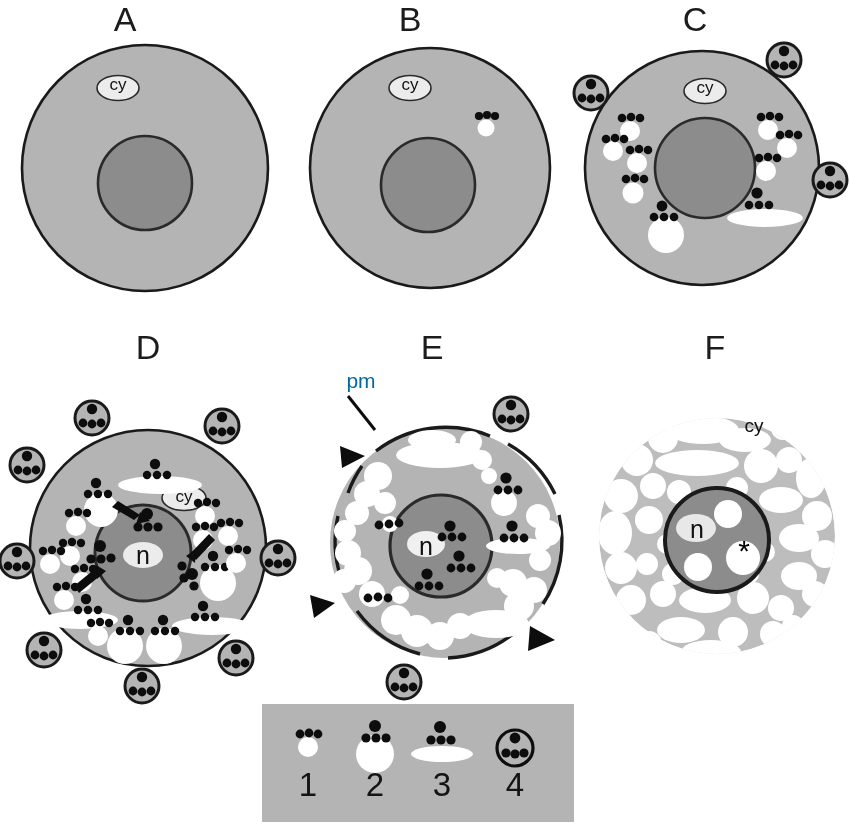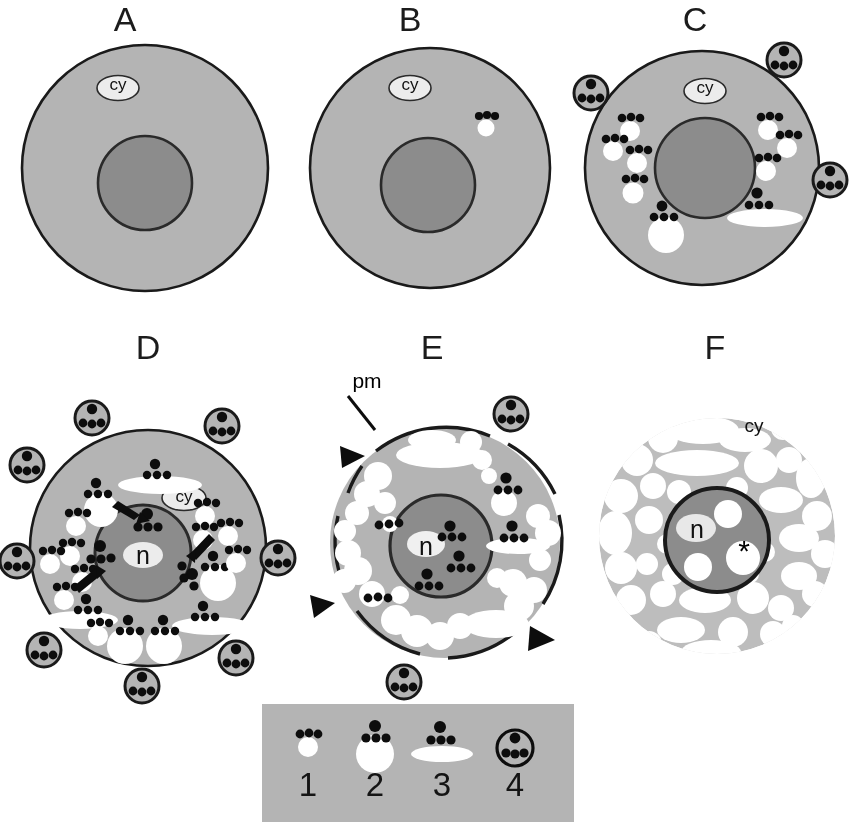--- a/index.html
+++ b/index.html
@@ -448,21 +448,21 @@
         <circle cx="220" cy="51" r="4.4" fill="#0d0d0d"></circle>
       </g>
       <g>
         <circle cx="104" cy="314" r="17" fill="#b4b4b4" stroke="#1a1a1a" stroke-width="3"></circle>
         <circle cx="104" cy="305" r="5.2" fill="#0d0d0d"></circle>
         <circle cx="95" cy="319" r="4.4" fill="#0d0d0d"></circle>
         <circle cx="104" cy="320" r="4.4" fill="#0d0d0d"></circle>
         <circle cx="113" cy="319" r="4.4" fill="#0d0d0d"></circle>
       </g>
     </svg>
-    <div style="position:absolute;left:47px;top:39px;width:40px;text-align:center;font-size:21px;color:#000000;">pm</div>
+    <div style="position:absolute;left:41px;top:39px;width:40px;text-align:center;font-size:21px;color:#0369a1;">pm</div>
     <div style="position:absolute;left:106px;top:202px;width:40px;text-align:center;font-size:25px;color:#111;">n</div>
   </div>
 
   <div class="panel" style="left:585px;top:330px;">
     <div class="panel-label" style="left:110px;top:0px;width:40px;">F</div>
     <svg width="265" height="340" style="position:absolute;left:0;top:38px;">
       <defs>
         <clipPath id="fclip">
             <circle cx="132" cy="168" r="118"></circle>
           </clipPath>

